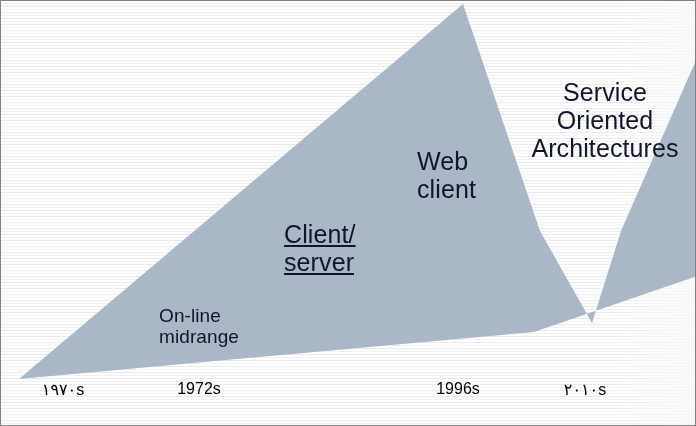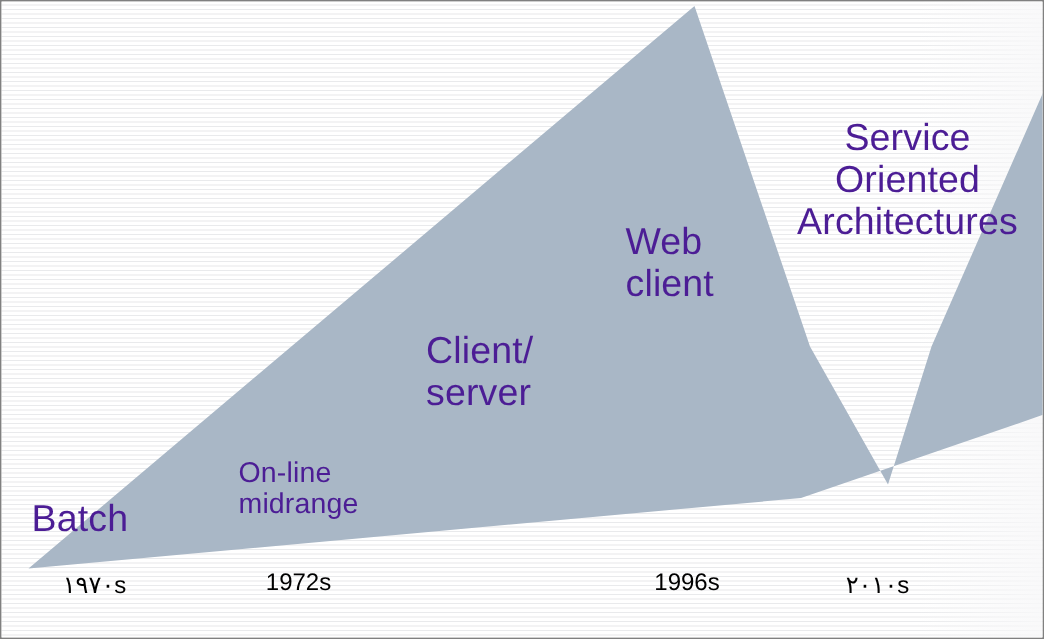--- a/index.html
+++ b/index.html
@@ -45,29 +45,29 @@
     pointer-events: none;
   }
   #arrow-layer {
     position: absolute;
     left: 0; top: 0;
     width: 696px;
     height: 426px;
   }
   .era-label {
     position: absolute;
-    color: #4c1d95;
+    color: #0f172a;
     line-height: 1.12;
     white-space: pre-line;
     text-align: center;
     letter-spacing: 0.1px;
   }
   #label-batch      { left: 20px;  top: 331px; width: 120px; font-size: 25px; text-align: left; }
   #label-midrange   { left: 158px; top: 280px; width: 130px; font-size: 19px; text-align: left; margin-top: 24px; }
-  #label-clientserver { left: 283px; top: 219px; width: 120px; font-size: 25px; text-align: left; }
+  #label-clientserver { left: 283px; top: 219px; width: 120px; font-size: 25px; text-align: left; text-decoration: underline; }
   #label-webclient  { left: 416px; top: 146px; width: 110px; font-size: 25px; text-align: left; }
   #label-soa        { left: 519px; top: 77px;  width: 170px; font-size: 25px; text-align: center; }
 
   .axis-label {
     position: absolute;
     top: 379px;
     color: #000000;
     font-size: 16px;
     font-weight: normal;
     text-align: center;
@@ -89,21 +89,20 @@
 
 <div id="canvas" style="border-color: rgb(128, 128, 128); background-color: rgb(255, 255, 255);">
 
   <div id="bg-stripes"></div>
   <div id="bg-vignette"></div>
 
   <svg id="arrow-layer" viewBox="0 0 696 426">
     <polygon points="18,378 462,3 539,230 591,322 620,230 696,57 696,275 533,331" fill="#a9b7c6"></polygon>
   </svg>
 
-  <div class="era-label" id="label-batch">Batch</div>
 
   <div class="era-label" id="label-midrange">On-line
 midrange</div>
 
   <div class="era-label" id="label-clientserver">Client/
 server</div>
 
   <div class="era-label" id="label-webclient">Web
 client</div>
 

